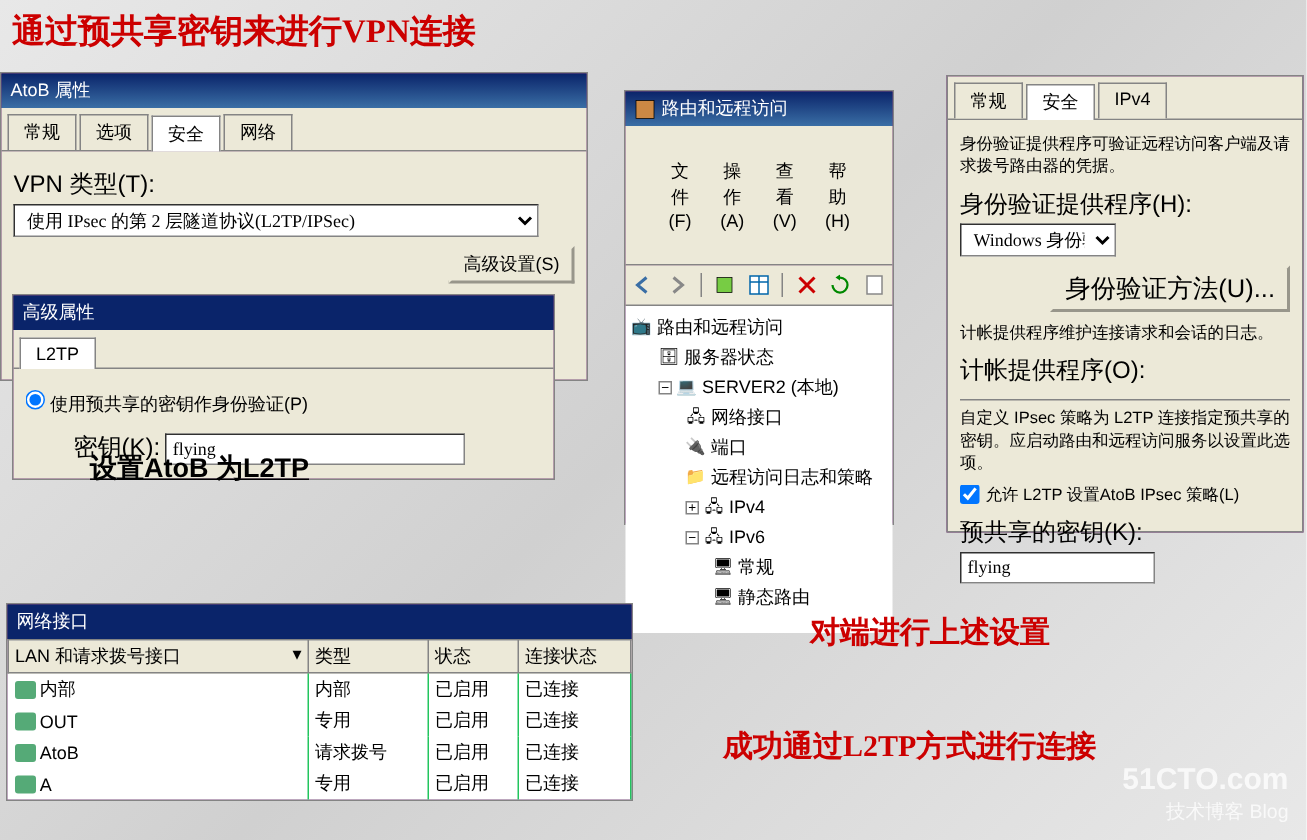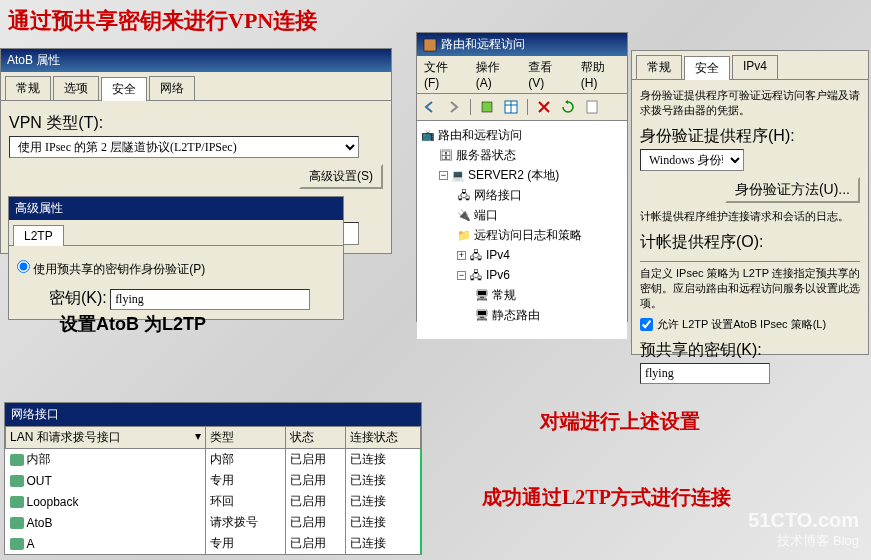--- a/index.html
+++ b/index.html
@@ -12,21 +12,21 @@
 .tabs { display: flex; background: #ece9d8; border-bottom: 1px solid #848484; padding: 4px 4px 0 4px; }
 .tab { padding: 3px 10px; border: 1px solid #848484; border-bottom: none; background: #ece9d8; margin-right: 2px; cursor: pointer; font-size: 12px; }
 .tab.active { background: #fff; position: relative; top: 1px; }
 .panel { padding: 8px; background: #ece9d8; }
 .label { font-size: 16px; margin: 4px 0 2px 0; display: inline-block; }
 .select, .input { border: 1px inset #848484; background: #fff; padding: 2px 4px; font-size: 12px; font-family: "SimSun"; }
 .select { width: 300px; }
 .btn { border: 2px outset #ece9d8; background: #ece9d8; padding: 2px 8px; font-size: 12px; cursor: pointer; }
 .dark-header { background: #0a246a; color: #fff; padding: 3px 6px; font-size: 12px; }
 .radio-row { margin: 6px 0; }
-.menubar { background: #ece9d8; padding: 1px; border-bottom: 1px solid #848484; display: flex; gap: 2px; }
+.menubar { background: #ece9d8; padding: 20px; border-bottom: 1px solid #848484; display: flex; gap: 2px; }
 .menu-item { padding: 2px 6px; cursor: pointer; }
 .toolbar { background: #ece9d8; padding: 3px; border-bottom: 1px solid #848484; display: flex; gap: 4px; align-items: center; }
 .tb-btn { width: 20px; height: 20px; border: 1px solid transparent; display: flex; align-items: center; justify-content: center; cursor: pointer; }
 .tree { background: #fff; padding: 4px; font-size: 12px; line-height: 1.5; }
 .tree-item { display: flex; align-items: center; gap: 3px; padding: 1px 0; cursor: pointer; }
 .tree-icon { width: 14px; height: 14px; display: inline-flex; align-items: center; justify-content: center; font-size: 11px; }
 .indent1 { padding-left: 18px; } .indent2 { padding-left: 36px; } .indent3 { padding-left: 54px; }
 .table { width: 100%; border-collapse: collapse; background: #fff; font-size: 12px; }
 .table th { background: #ece9d8; border: 1px solid #848484; padding: 2px 4px; text-align: left; font-weight: normal; }
 .table td { border-right: 1px solid #22c55e; padding: 2px 4px; }
@@ -58,40 +58,40 @@
       <option>使用 IPsec 的第 2 层隧道协议(L2TP/IPSec)</option>
     </select>
     <div style="text-align:right; margin:6px 0;">
       <button class="btn">高级设置(S)</button>
     </div>
     <div class="label">数据加密:</div><br>
     <div class="input" style="width:350px; overflow:hidden; white-space:nowrap;">需要加密(如果服务器拒绝将断开连接)</div>
   </div>
 </div>
 
-<div class="win" style="left:8px; top:196px; width:336px;">
+<div class="win" style="left:8px; top:196px; width:362px;">
   <div class="dark-header">高级属性</div>
   <div class="tabs">
     <div class="tab active">L2TP</div>
   </div>
   <div class="panel">
     <div class="radio-row">
       <input type="radio" checked="" style="">
       <span>使用预共享的密钥作身份验证(P)</span>
     </div>
     <div style="margin-left:32px;">
       <span class="label">密钥(K):</span>
       <input class="input" style="width: 200px;" value="flying">
     </div>
   </div>
 </div>
 
-<div class="heading-black" style="position:absolute; left:60px; top:312px;">设置AtoB 为L2TP</div>
-
-<div class="win" style="left:416px; top:32px; width:212px; height:290px;">
+<div class="heading-black" style="position:absolute; left:60px; top:300px;text-decoration:underline;">设置AtoB 为L2TP</div>
+
+<div class="win" style="left:416px; top:60px; width:180px; height:290px;text-align:center;">
   <div class="titlebar">
     <span class="icon">
       <svg viewBox="0 0 14 14">
           <rect x="1" y="1" width="12" height="12" fill="#c84" stroke="#000" stroke-width="0.5"></rect>
         </svg>
     </span>
     <span>路由和远程访问</span>
   </div>
   <div class="menubar">
     <span class="menu-item">文件(F)</span>
@@ -192,21 +192,21 @@
   <div class="tabs">
     <div class="tab">常规</div>
     <div class="tab active">安全</div>
     <div class="tab">IPv4</div>
   </div>
   <div class="panel" style="font-size:11px; height:274px;">
     <div style="margin-bottom:4px;">身份验证提供程序可验证远程访问客户端及请求拨号路由器的凭据。</div>
     <div class="label">身份验证提供程序(H):</div><br>
     <select class="select" style="width:104px;"><option>Windows 身份验证</option></select>
     <div style="text-align:right; margin:6px 0;">
-      <button class="btn" style="font-size:14px;">身份验证方法(U)...</button>
+      <button class="btn" style="font-size:17px;">身份验证方法(U)...</button>
     </div>
     <div style="margin:4px 0;">计帐提供程序维护连接请求和会话的日志。</div>
     <div class="label">计帐提供程序(O):</div><br>
     <div style="margin:6px 0; border-top:1px solid #848484; padding-top:4px;">自定义 IPsec 策略为 L2TP 连接指定预共享的密钥。应启动路由和远程访问服务以设置此选项。</div>
     <div class="checkbox-row">
       <input type="checkbox" checked="" style="">
       <span>允许 L2TP 设置AtoB IPsec 策略(L)</span>
     </div>
     <div class="label">预共享的密钥(K):</div><br>
     <input class="input" style="width: 130px;" value="flying">
@@ -236,26 +236,20 @@
           <td>已启用</td>
           <td>已连接</td>
         </tr>
         <tr>
           <td><span class="conn-icon"></span>OUT</td>
           <td>专用</td>
           <td>已启用</td>
           <td>已连接</td>
         </tr>
         <tr>
-          <td><span class="conn-icon"></span>Loopback</td>
-          <td>环回</td>
-          <td>已启用</td>
-          <td>已连接</td>
-        </tr>
-        <tr>
           <td><span class="conn-icon"></span>AtoB</td>
           <td>请求拨号</td>
           <td>已启用</td>
           <td>已连接</td>
         </tr>
         <tr>
           <td><span class="conn-icon"></span>A</td>
           <td>专用</td>
           <td>已启用</td>
           <td>已连接</td>

